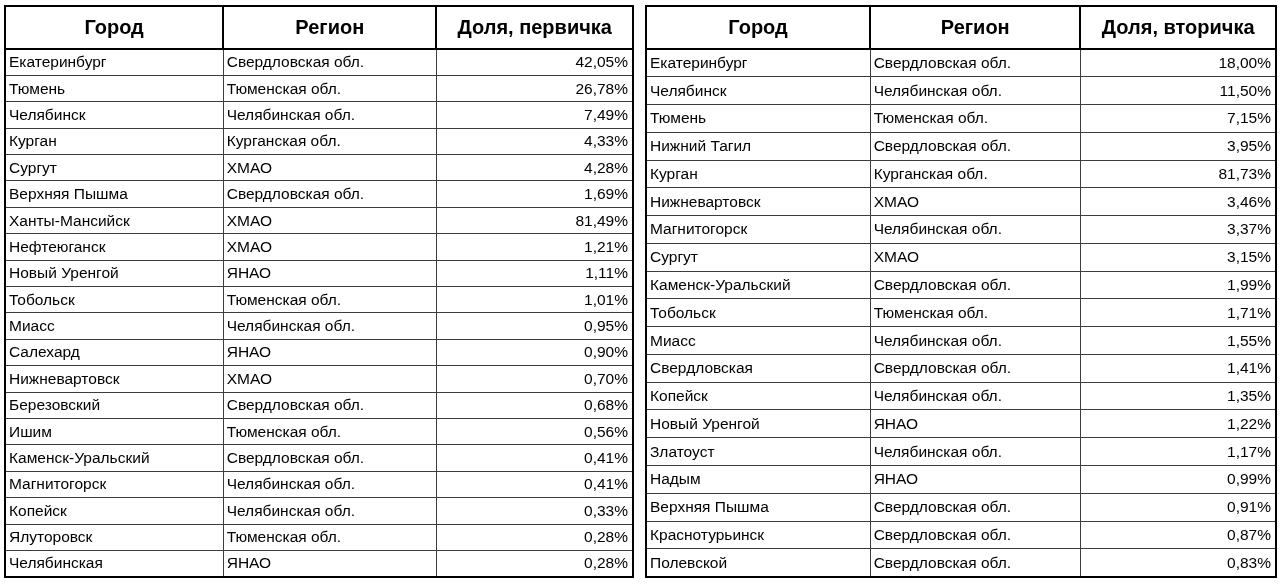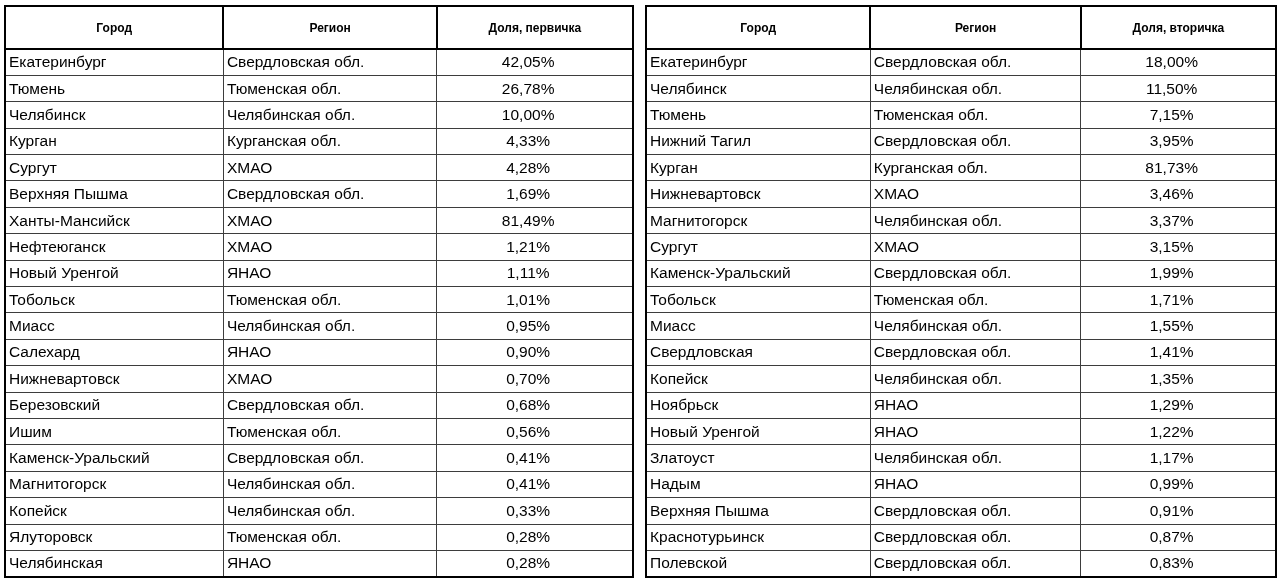--- a/index.html
+++ b/index.html
@@ -24,38 +24,38 @@
   }
   table.share-table{
     border-collapse:collapse;
     table-layout:fixed;
     background:var(--bg);
     border:2px solid var(--border);
   }
   table.share-table th{
     border:2px solid var(--border);
     font-weight:bold;
-    font-size:12px;
+    font-size:20px;
     text-align:center;
     height:43px;
     padding:0 2px;
     white-space:nowrap;
     overflow:hidden;
   }
   table.share-table td{
     border:1px solid var(--grid);
     font-size:15.5px;
     height:26.4px;
     padding:0 3px;
     white-space:nowrap;
     overflow:hidden;
   }
   table.share-table td.num{
-    text-align:center;
-    padding-right:16px;
+    text-align:right;
+    padding-right:4px;
   }
   
   #table-primary col.c-city{width:219px;}
   #table-primary col.c-region{width:214px;}
   #table-primary col.c-share{width:197px;}
   
   #table-secondary col.c-city{width:225px;}
   #table-secondary col.c-region{width:211px;}
   #table-secondary col.c-share{width:196px;}
 </style>
@@ -84,21 +84,21 @@
           <td class="num">42,05%</td>
         </tr>
         <tr>
           <td>Тюмень</td>
           <td>Тюменская обл.</td>
           <td class="num">26,78%</td>
         </tr>
         <tr>
           <td>Челябинск</td>
           <td>Челябинская обл.</td>
-          <td class="num">10,00%</td>
+          <td class="num">7,49%</td>
         </tr>
         <tr>
           <td>Курган</td>
           <td>Курганская обл.</td>
           <td class="num">4,33%</td>
         </tr>
         <tr>
           <td>Сургут</td>
           <td>ХМАО</td>
           <td class="num">4,28%</td>
@@ -254,25 +254,20 @@
           <td>Свердловская</td>
           <td>Свердловская обл.</td>
           <td class="num">1,41%</td>
         </tr>
         <tr>
           <td>Копейск</td>
           <td>Челябинская обл.</td>
           <td class="num">1,35%</td>
         </tr>
         <tr>
-          <td>Ноябрьск</td>
-          <td>ЯНАО</td>
-          <td class="num">1,29%</td>
-        </tr>
-        <tr>
           <td>Новый Уренгой</td>
           <td>ЯНАО</td>
           <td class="num">1,22%</td>
         </tr>
         <tr>
           <td>Златоуст</td>
           <td>Челябинская обл.</td>
           <td class="num">1,17%</td>
         </tr>
         <tr>

